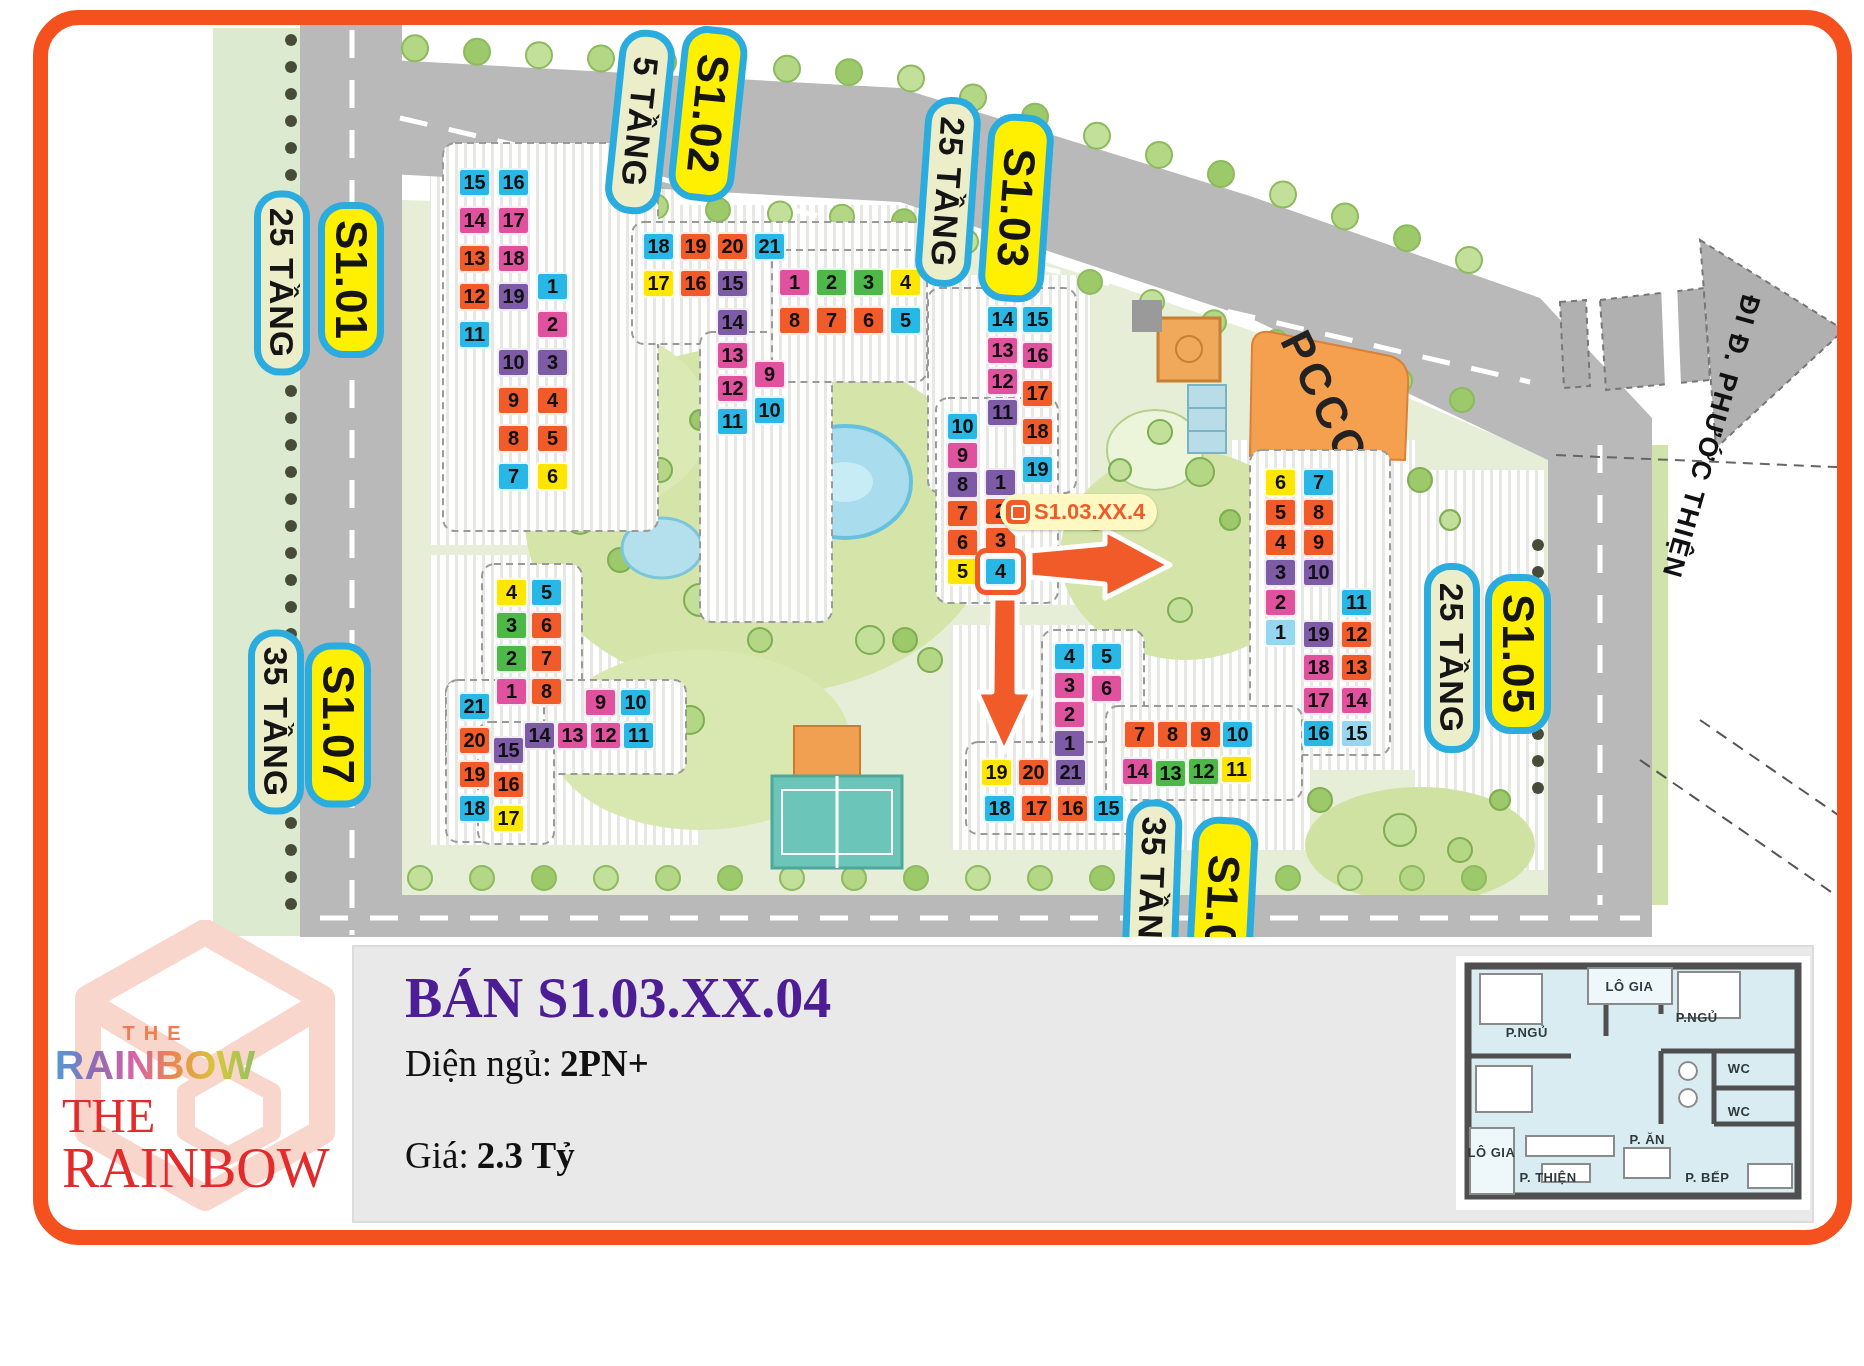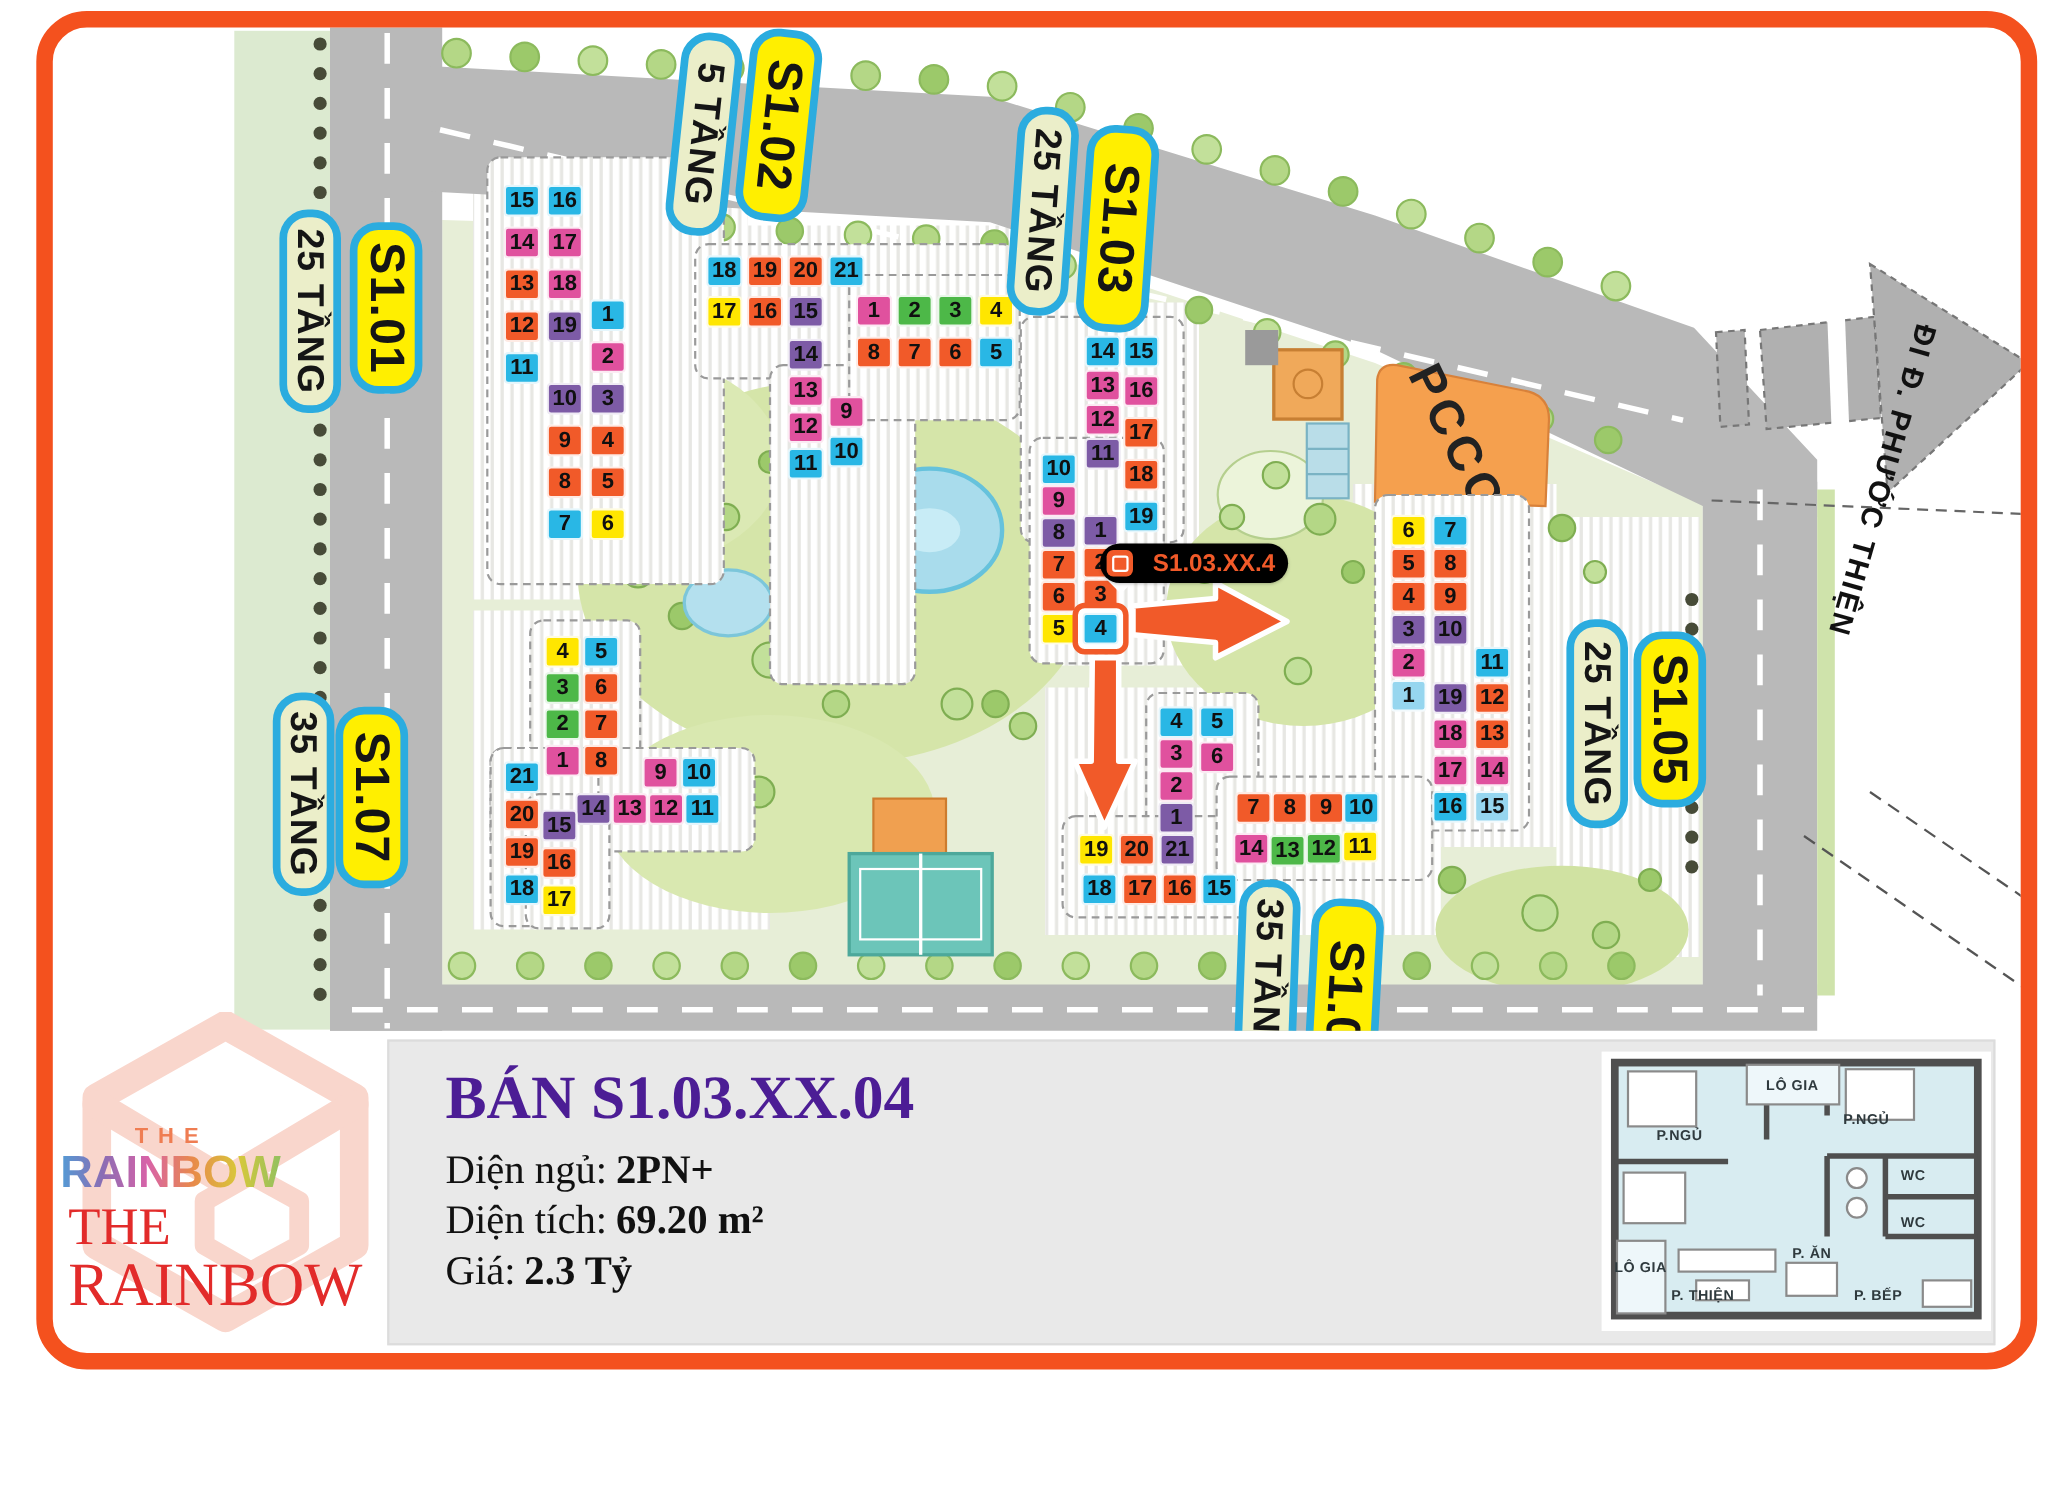--- a/index.html
+++ b/index.html
@@ -20,22 +20,22 @@
   .hl-ring{position:absolute;width:51px;height:47px;box-sizing:border-box;background:#fff;
            border:5px solid #f15a29;border-radius:11px;}
   
   .lbl{position:absolute;display:flex;align-items:center;justify-content:center;box-sizing:border-box;
        border:7px solid #2bacdf;border-radius:26px;font-weight:bold;color:#151515;white-space:nowrap;
        font-family:"Liberation Sans",sans-serif;letter-spacing:1px;}
   .lbl.floors{background:#ebeec9;font-size:34px;}
   .lbl.block{background:#ffef00;font-size:44px;}
   
   #marker-tail{position:absolute;left:1010px;top:518px;width:18px;height:18px;background:#fff;transform:rotate(45deg);}
-  #marker{position:absolute;left:1000px;top:494px;height:36px;padding:0 12px 0 6px;background:#000000;
-          border-radius:18px;display:flex;align-items:center;gap:18px;box-shadow:0 1px 3px rgba(0,0,0,.25);}
+  #marker{position:absolute;left:1000px;top:494px;height:36px;padding:0 12px 0 6px;background:#fef9c3;
+          border-radius:18px;display:flex;align-items:center;gap:4px;box-shadow:0 1px 3px rgba(0,0,0,.25);}
   #marker .logo{width:24px;height:24px;background:#f15a29;border-radius:6px;display:flex;align-items:center;justify-content:center;}
   #marker .logo i{display:block;width:11px;height:11px;border:2px solid #fff;border-radius:3px;}
   #marker .txt{font:bold 22px "Liberation Sans",sans-serif;color:#f15a29;}
   
   #panel{position:absolute;left:352px;top:945px;width:1462px;height:278px;background:#e9e9e9;
          border:2px solid #dcdcdc;box-sizing:border-box;z-index:20;}
   #panel-title{position:absolute;left:405px;top:966px;font:bold 56px "Liberation Serif",serif;color:#4c1d95;z-index:21;}
   .det-row{position:absolute;left:405px;font-family:"Liberation Serif",serif;font-size:37px;color:#111;z-index:21;}
   .det-row b{margin-left:8px;}
   #contact{position:absolute;left:845px;top:1048px;width:566px;height:48px;background:#fff;border-radius:24px;
@@ -446,23 +446,20 @@
 
     </div>
   </div>
 
   <div id="panel"></div>
   <div id="panel-title">BÁN S1.03.XX.04</div>
 
   <div class="det-row" style="top:1042px">
     <span>Diện ngủ:</span><b>2PN+</b>
   </div>
-  <div class="det-row" style="top:1088px">
-    <span>Diện tích:</span><b>69.20 m²</b>
-  </div>
   <div class="det-row" style="top:1134px">
     <span>Giá:</span><b>2.3 Tỷ</b>
   </div>
 
 
   <svg id="logo" width="310" height="310" viewBox="0 0 310 310">
     <g fill="none" stroke="#f9d6cc" stroke-width="26" stroke-linejoin="round" stroke-linecap="round">
       <polygon points="155,12 272,78 272,212 155,278 38,212 38,78"></polygon>
       <path d="M38,84 L155,154 L272,84"></path>
       <polygon points="178,148 222,172 222,212 178,236 136,212 136,172" stroke-width="18"></polygon>

